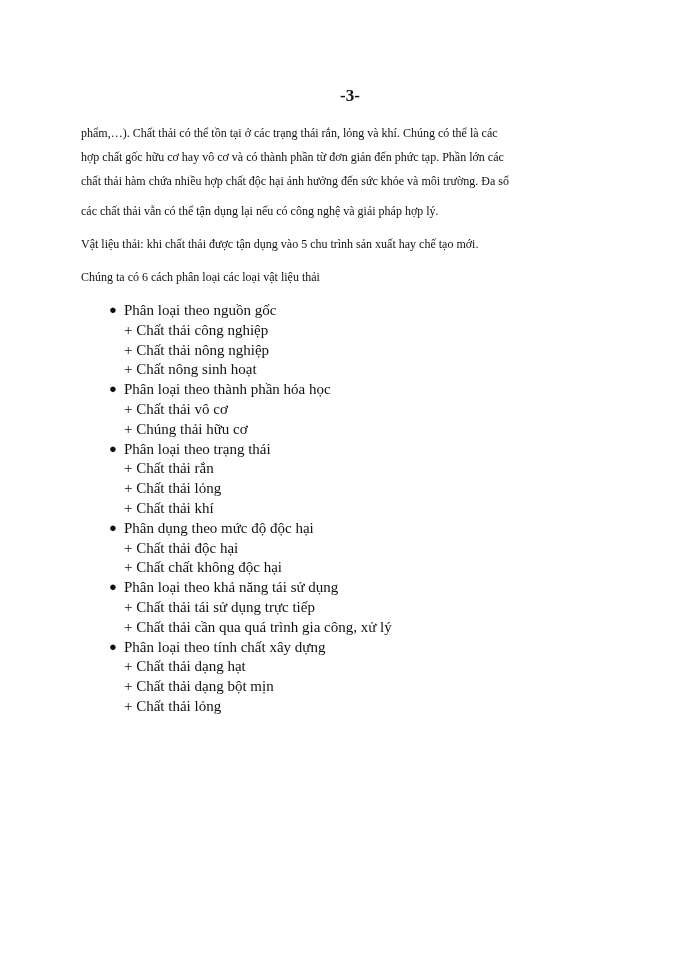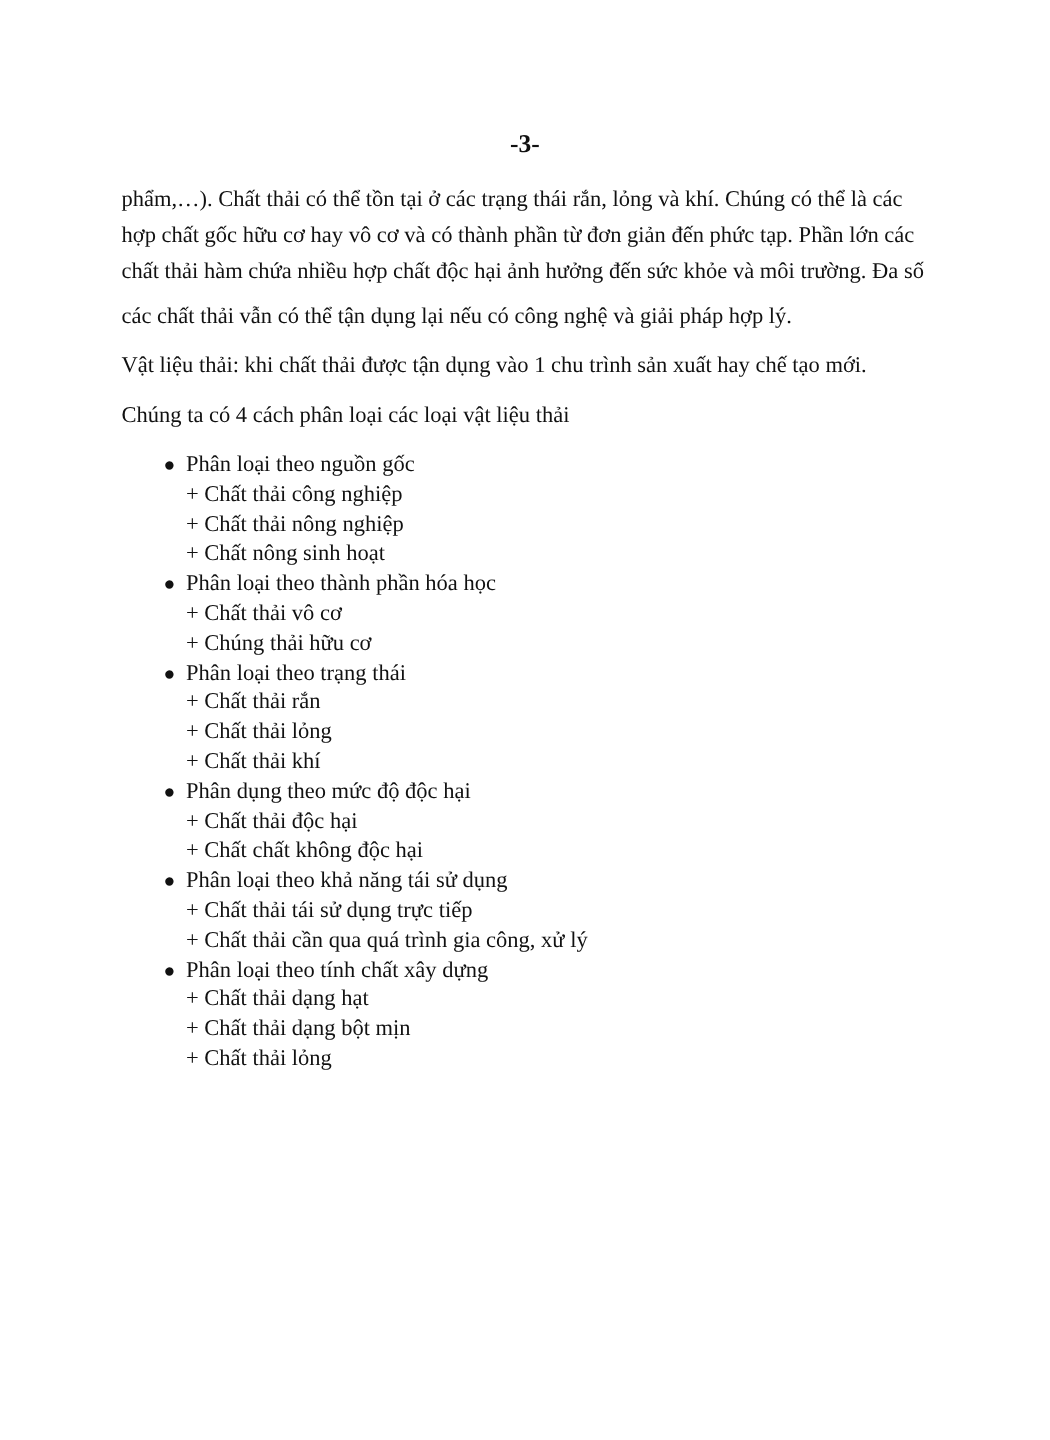--- a/index.html
+++ b/index.html
@@ -6,43 +6,43 @@
   body {
     width: 700px; height: 960px; position: relative; overflow: hidden;
     font-family: "Liberation Serif", "DejaVu Serif", serif;
     color: #111111;
   }
   .page-number {
     position: absolute; top: 86px; left: 0; width: 700px;
     text-align: center; font-weight: bold; font-size: 17px;
   }
   .para-line {
-    position: absolute; left: 81px; font-size: 15px; white-space: nowrap;
+    position: absolute; left: 81px; font-size: 12px; white-space: nowrap;
     line-height: 18px;
   }
   .list { position: absolute; left: 0; top: 301px; }
   .list-row {
     position: absolute; white-space: nowrap; font-size: 15px; line-height: 18px;
   }
   .bullet {
     position: absolute; left: 109px; font-size: 13px;
   }
   .list-text { position: absolute; left: 124px; }
 </style>
 </head>
 <body>
 
 <div class="page-number">-3-</div>
 
 <div class="para-line" style="top:124px">phẩm,…). Chất thải có thể tồn tại ở các trạng thái rắn, lỏng và khí. Chúng có thể là các</div>
 <div class="para-line" style="top:148px">hợp chất gốc hữu cơ hay vô cơ và có thành phần từ đơn giản đến phức tạp. Phần lớn các</div>
 <div class="para-line" style="top:172px">chất thải hàm chứa nhiều hợp chất độc hại ảnh hưởng đến sức khỏe và môi trường. Đa số</div>
 <div class="para-line" style="top:202px">các chất thải vẫn có thể tận dụng lại nếu có công nghệ và giải pháp hợp lý.</div>
-<div class="para-line" style="top:235px">Vật liệu thải: khi chất thải được tận dụng vào 1 chu trình sản xuất hay chế tạo mới.</div>
-<div class="para-line" style="top:268px">Chúng ta có 4 cách phân loại các loại vật liệu thải</div>
+<div class="para-line" style="top:235px">Vật liệu thải: khi chất thải được tận dụng vào 5 chu trình sản xuất hay chế tạo mới.</div>
+<div class="para-line" style="top:268px">Chúng ta có 6 cách phân loại các loại vật liệu thải</div>
 
 <div class="list" id="cls-list">
     <div class="list-row" style="top: 0px;">
       <span class="bullet">●</span>
       <span class="list-text">Phân loại theo nguồn gốc</span>
     </div>
     <div class="list-row" style="top: 19.8px;">
       <span class="list-text">+ Chất thải công nghiệp</span>
     </div>
     <div class="list-row" style="top: 39.6px;">

